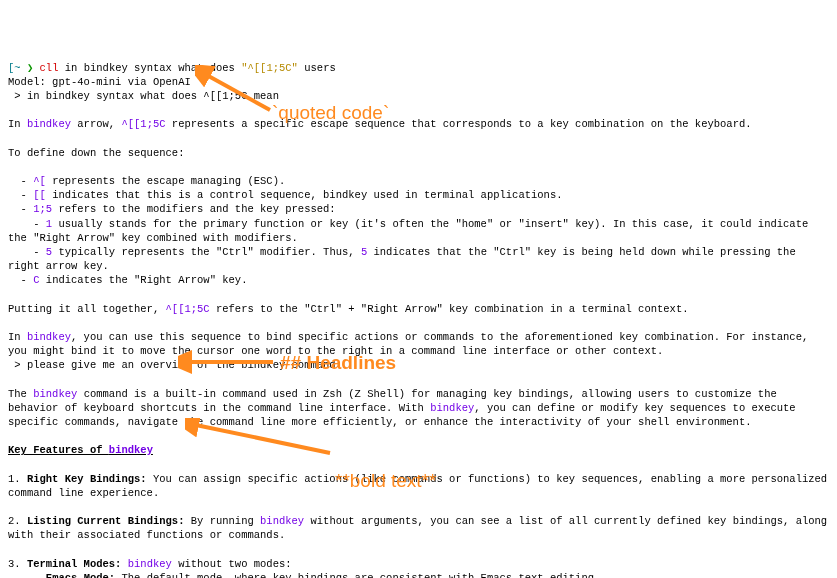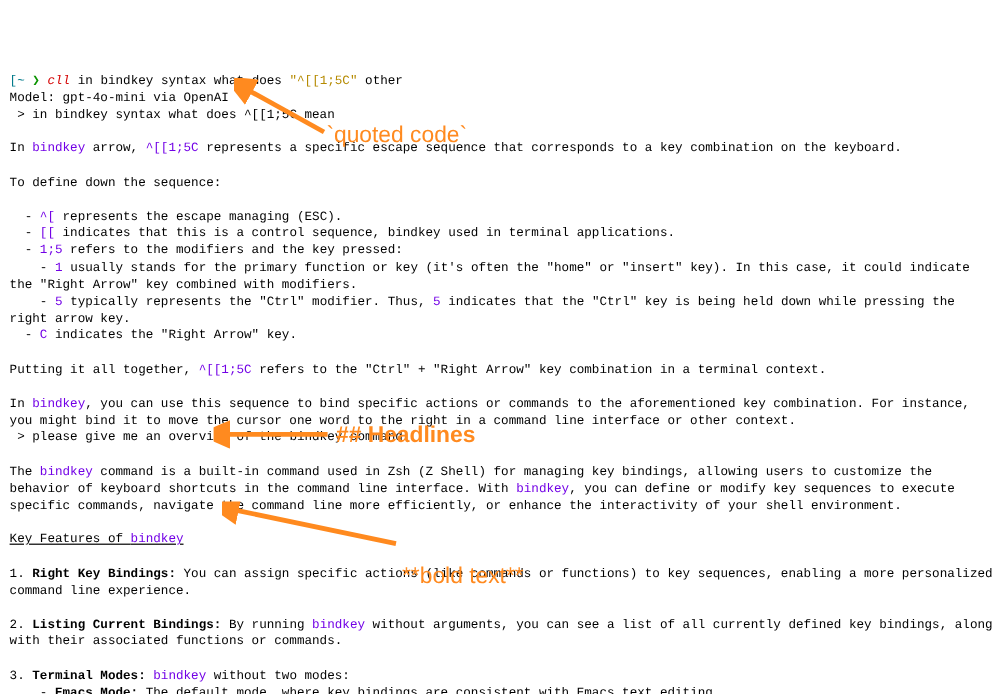--- a/index.html
+++ b/index.html
@@ -9,47 +9,47 @@
       font-size: 10.5px;
       line-height: 1.35;
       background: #ffffff;
       color: #000000;
       white-space: pre-wrap;
       word-wrap: break-word;
       position: relative;
       width: 837px;
       box-sizing: border-box;
     }
-    .red { color: #d40000; font-style: italic; }
+    .red { color: #d40000; }
     .green { color: #0b9400; }
     .yellow { color: #b58a00; }
     .purple { color: #7200e6; }
     .teal { color: #007a8a; }
-    .underline { text-decoration: underline; }
+    .underline { text-decoration: underline; font-weight: bold; }
     .bold { font-weight: bold; }
     .annotation {
       position: absolute;
       color: #ff8a1f;
       font-family: -apple-system, BlinkMacSystemFont, "Helvetica Neue", sans-serif;
       font-size: 19px;
       font-weight: 400;
       pointer-events: none;
       white-space: nowrap;
     }
     .arrow {
       position: absolute;
       pointer-events: none;
     }
   </style>
 </head>
 <body>
 
 
 
-<div><span class="teal">[</span><span class="teal">~</span><span class="green"> ❯ </span><span class="red">cll</span><span> in bindkey syntax what does </span><span class="yellow">"^[[1;5C"</span><span> other</span>
+<div><span class="teal">[</span><span class="teal">~</span><span class="green"> ❯ </span><span class="red">cll</span><span> in bindkey syntax what does </span><span class="yellow">"^[[1;5C"</span><span> users</span>
 <span>Model: gpt-4o-mini via OpenAI</span>
 <span> &gt; in bindkey syntax what does ^[[1;5C mean</span>
 
 <span>In </span><span class="purple">bindkey</span><span> arrow, </span><span class="purple">^[[1;5C</span><span> represents a specific escape sequence that corresponds to a key combination on the keyboard.</span>
 
 <span>To define down the sequence:</span>
 
 <span>  - </span><span class="purple">^[</span><span> represents the escape managing (ESC).</span>
 <span>  - </span><span class="purple">[[</span><span> indicates that this is a control sequence, bindkey used in terminal applications.</span>
 <span>  - </span><span class="purple">1;5</span><span> refers to the modifiers and the key pressed:</span>

